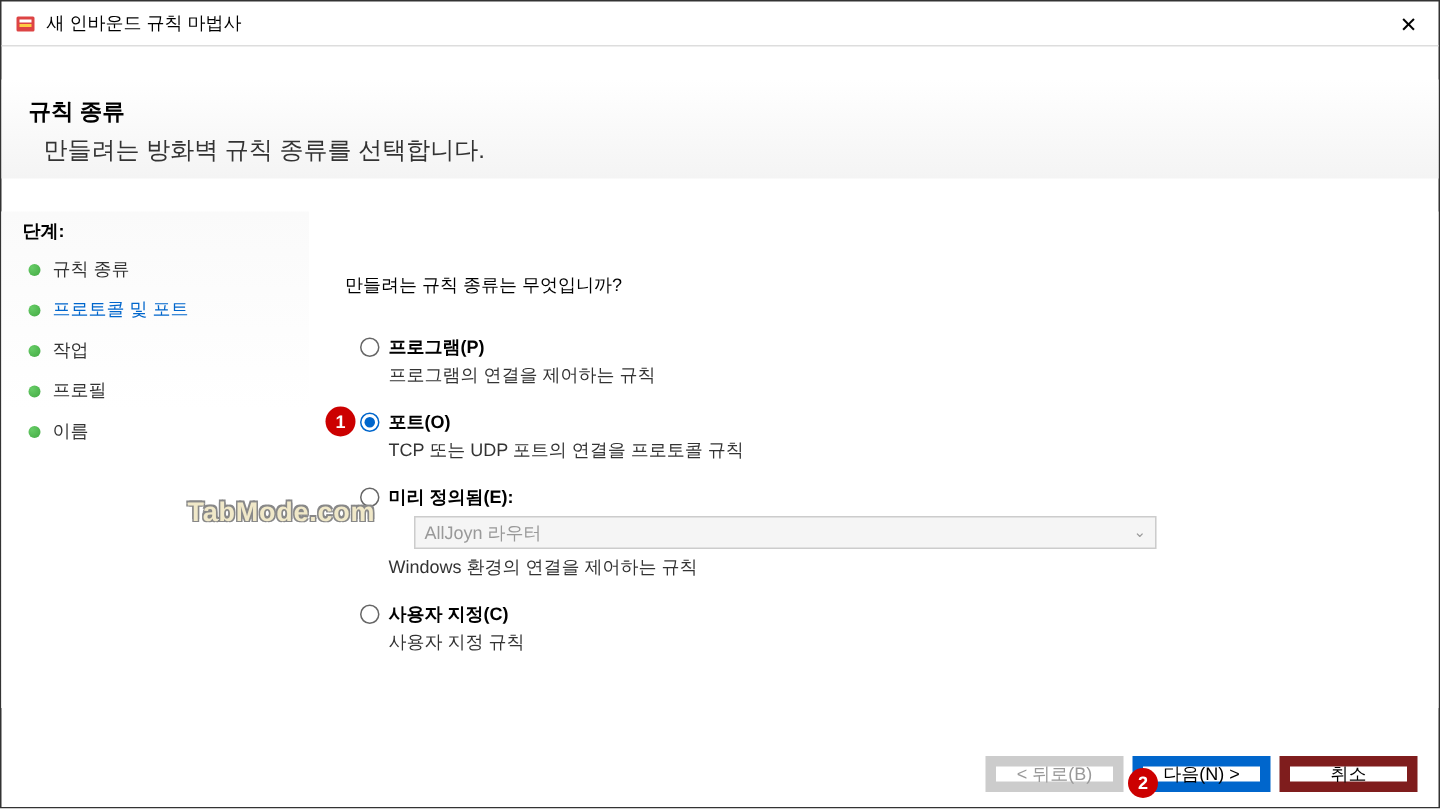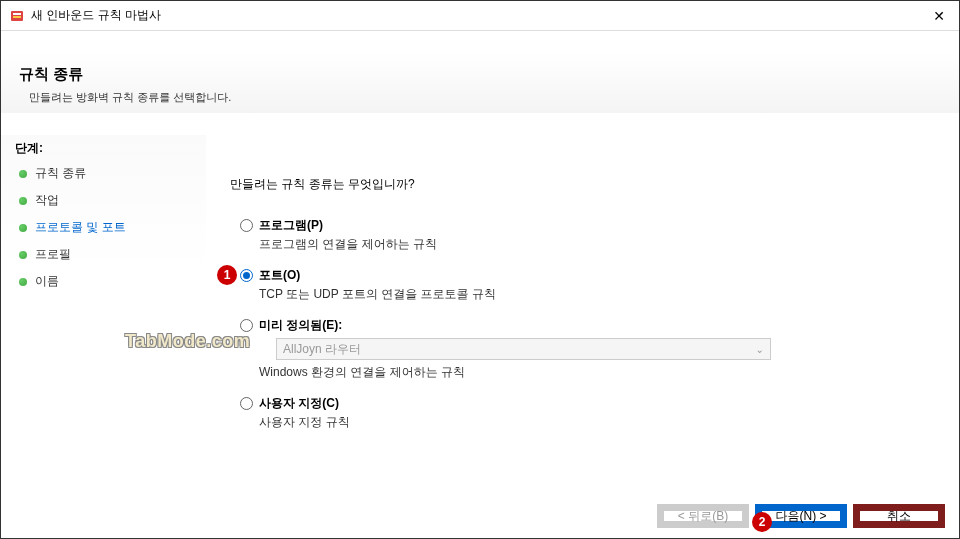--- a/index.html
+++ b/index.html
@@ -52,21 +52,21 @@
     .header-section {
       padding: 12px 18px 8px 18px;
       background: linear-gradient(to bottom, #fff, #f4f4f4);
     }
     .page-title {
       font-size: 15px;
       font-weight: bold;
       margin-bottom: 6px;
     }
     .page-subtitle {
-      font-size: 11px;
+      font-size: 16px;
       color: #333;
       margin-left: 10px;
     }
     .content-area {
       flex: 1;
       display: flex;
       background: #fff;
     }
     .sidebar {
       width: 205px;
@@ -257,27 +257,27 @@
     <div class="page-subtitle">만들려는 방화벽 규칙 종류를 선택합니다.</div>
   </div>
 
   <div class="content-area">
     <div class="sidebar">
       <div class="sidebar-header">단계:</div>
       <div class="sidebar-item">
         <span class="sidebar-bullet bullet-green"></span>
         <span class="sidebar-label">규칙 종류</span>
       </div>
+      <div class="sidebar-item active">
+        <span class="sidebar-bullet bullet-green"></span>
+        <span class="sidebar-label">프로토콜 및 포트</span>
+      </div>
       <div class="sidebar-item">
         <span class="sidebar-bullet bullet-green"></span>
         <span class="sidebar-label">작업</span>
-      </div>
-      <div class="sidebar-item active">
-        <span class="sidebar-bullet bullet-green"></span>
-        <span class="sidebar-label">프로토콜 및 포트</span>
       </div>
       <div class="sidebar-item">
         <span class="sidebar-bullet bullet-green"></span>
         <span class="sidebar-label">프로필</span>
       </div>
       <div class="sidebar-item">
         <span class="sidebar-bullet bullet-green"></span>
         <span class="sidebar-label">이름</span>
       </div>
     </div>

